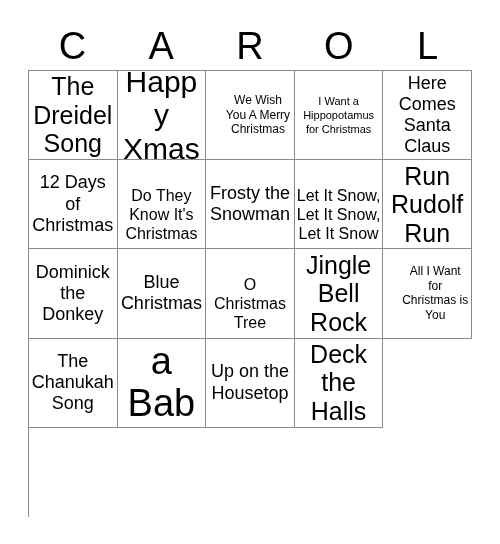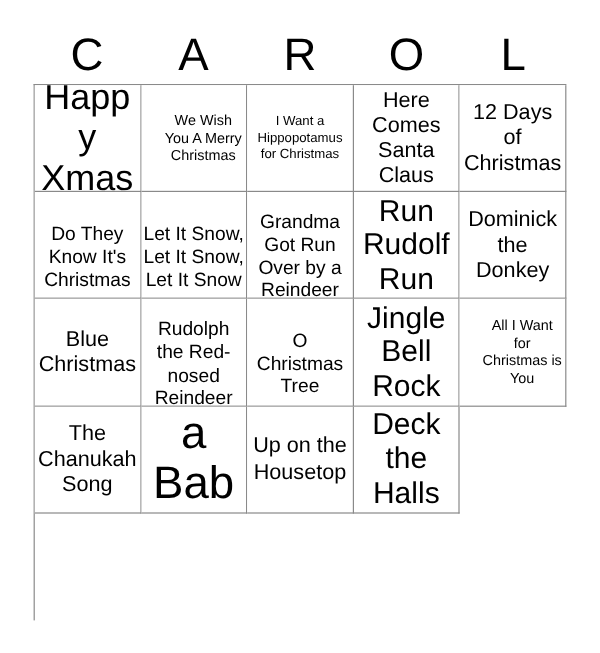--- a/index.html
+++ b/index.html
@@ -92,55 +92,55 @@
 
   <div class="header-row">
     <div class="header-cell">C</div>
     <div class="header-cell">A</div>
     <div class="header-cell">R</div>
     <div class="header-cell">O</div>
     <div class="header-cell">L</div>
   </div>
 
   <div class="grid" id="bingo-grid">
+      <div class="cell fs-xl">
+        <span class="cell-text">The Dreidel Song</span>
+      </div>
       <div class="cell fs-xxl">
         <span class="cell-text">Happy Xmas</span>
       </div>
       <div class="cell fs-xs">
         <span class="cell-text">We Wish You A Merry Christmas</span>
       </div>
       <div class="cell fs-xxs">
         <span class="cell-text">I Want a Hippopotamus for Christmas</span>
       </div>
       <div class="cell fs-m">
         <span class="cell-text">Here Comes Santa Claus</span>
       </div>
       <div class="cell fs-m">
         <span class="cell-text">12 Days of Christmas</span>
       </div>
       <div class="cell fs-s">
         <span class="cell-text">Do They Know It's Christmas</span>
       </div>
+      <div class="cell fs-m">
+        <span class="cell-text">Frosty the Snowman</span>
+      </div>
       <div class="cell fs-s">
         <span class="cell-text">Let It Snow, Let It Snow, Let It Snow</span>
-      </div>
-      <div class="cell fs-s">
-        <span class="cell-text">Grandma Got Run Over by a Reindeer</span>
       </div>
       <div class="cell fs-xl">
         <span class="cell-text">Run Rudolf Run</span>
       </div>
       <div class="cell fs-m">
         <span class="cell-text">Dominick the Donkey</span>
       </div>
       <div class="cell fs-m">
         <span class="cell-text">Blue Christmas</span>
-      </div>
-      <div class="cell fs-s">
-        <span class="cell-text">Rudolph the Red-nosed Reindeer</span>
       </div>
       <div class="cell fs-s">
         <span class="cell-text">O Christmas Tree</span>
       </div>
       <div class="cell fs-xl">
         <span class="cell-text">Jingle Bell Rock</span>
       </div>
       <div class="cell fs-xs">
         <span class="cell-text">All I Want for Christmas is You</span>
       </div>

